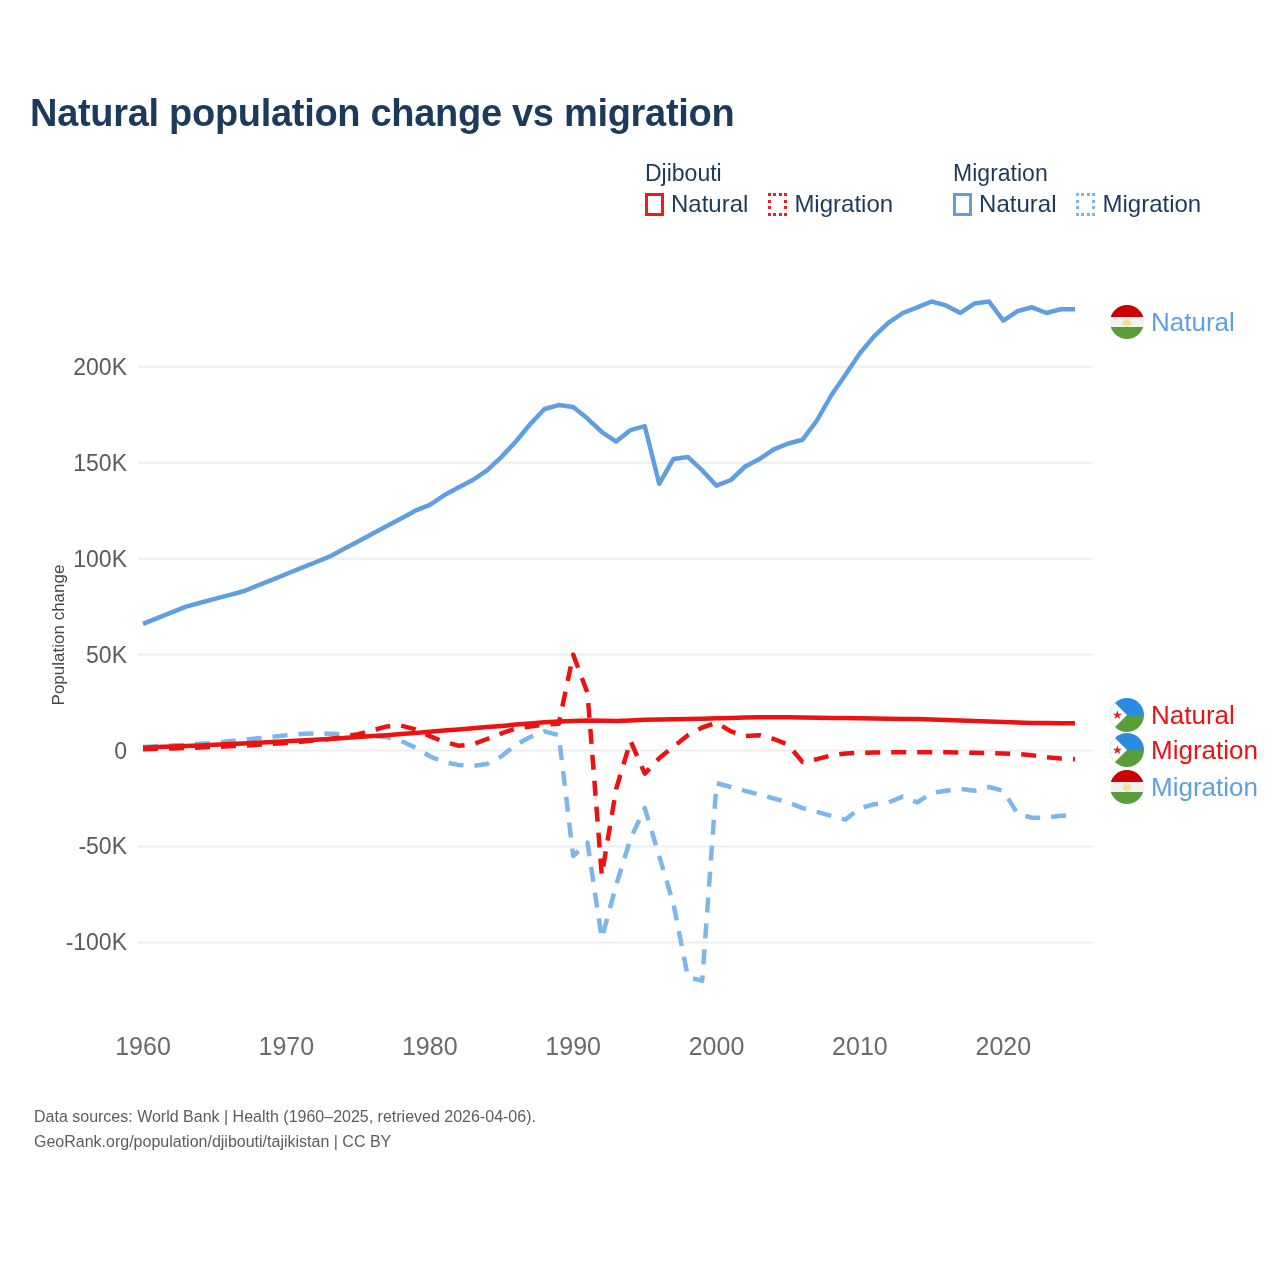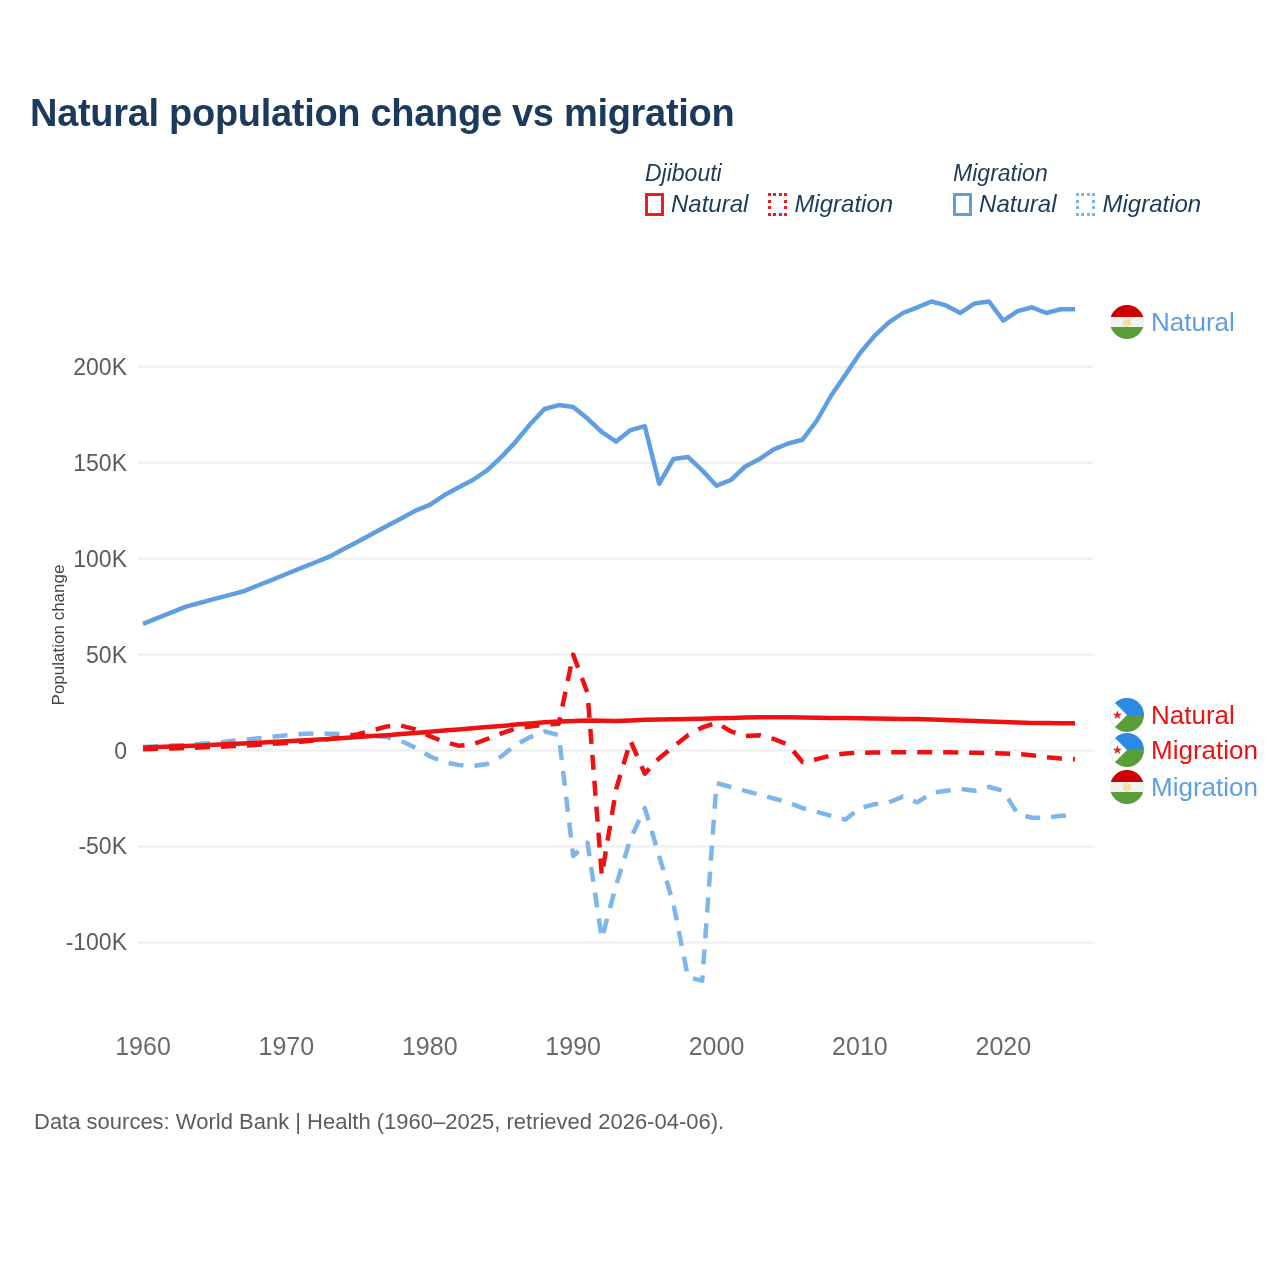--- a/index.html
+++ b/index.html
@@ -32,21 +32,21 @@
   }
   
   .legend {
     position: absolute;
     left: 645px;
     top: 162px;
     display: flex;
     gap: 60px;
     align-items: flex-start;
   }
-  .legend-group { display: flex; flex-direction: column; font-style: italic; }
+  .legend-group { display: flex; flex-direction: column; }
   .legend-country {
     font-size: 23px;
     color: #1b3a5c;
     margin-bottom: 7px;
     line-height: 1;
   }
   .legend-row { display: flex; align-items: center; gap: 20px; }
   .legend-item { display: flex; align-items: center; gap: 7px; }
   .legend-swatch {
     width: 19px; height: 23px;
@@ -111,21 +111,21 @@
                     border-top:17px solid transparent; border-bottom:17px solid transparent;
                     border-left:17px solid #ffffff; }
   .flag-dj .star  { position:absolute; left:2px; top:50%; transform:translateY(-50%);
                     color:#e02020; font-size:12px; line-height:1; }
 
   
   .footer {
     position: absolute;
     left: 34px;
     top: 1105px;
-    font-size: 22px;
+    font-size: 16px;
     color: #5c5c5c;
     line-height: 1.55;
   }
 </style>
 </head>
 <body>
 
 <div id="page">
 
   <div class="chart-title">Natural population change vs migration</div>
@@ -231,15 +231,16 @@
       <span class="band-r"></span>
         <span class="band-w"></span>
         <span class="band-g"></span>
       <span class="crown">⚛</span>
     </span>
     <span class="txt txt-blue">Migration</span>
   </div>
 
   <div class="footer">
     <div>Data sources: World Bank | Health (1960–2025, retrieved 2026-04-06).</div>
+    <div>GeoRank.org/population/djibouti/tajikistan | CC BY</div>
   </div>
 
 </div>
 
 </body></html>

